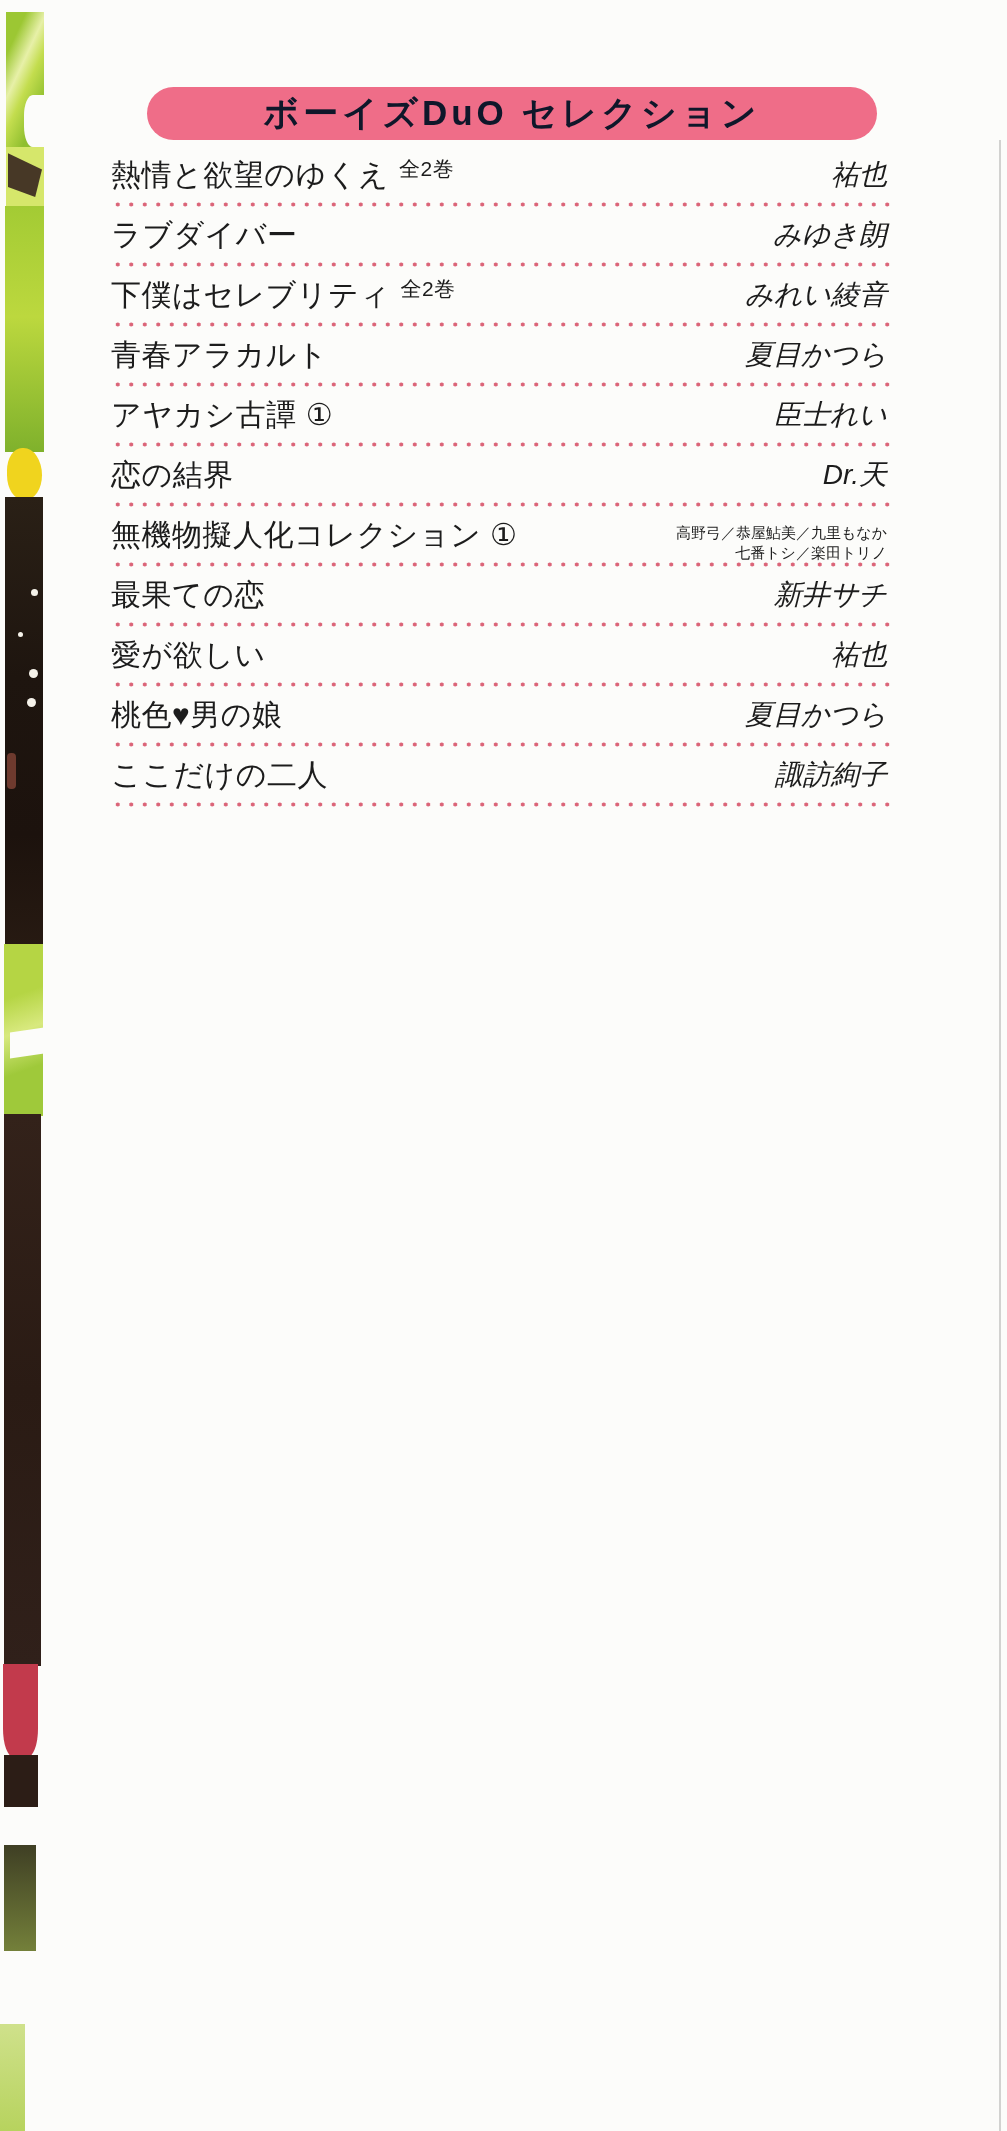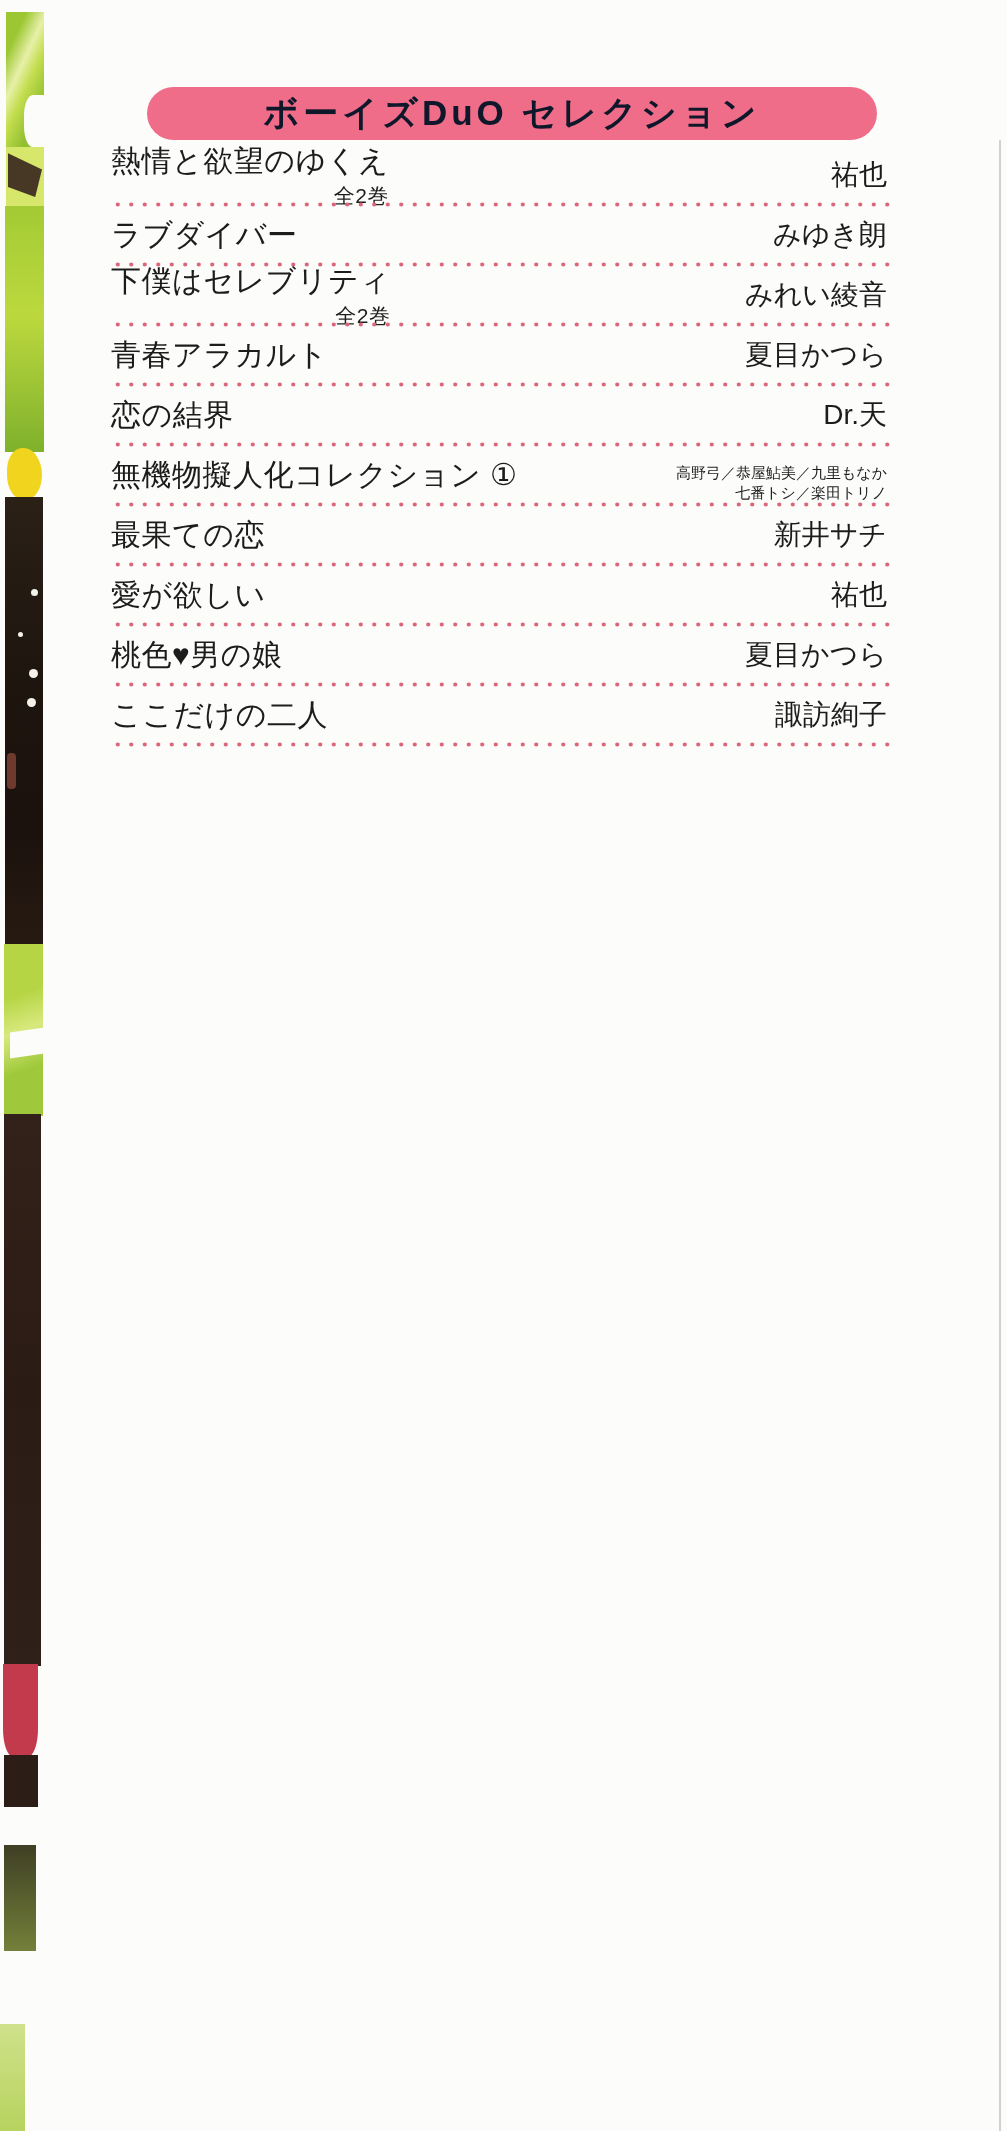--- a/index.html
+++ b/index.html
@@ -49,24 +49,24 @@
   }
   .banner-label{font-size:35px;font-weight:bold;letter-spacing:4px;}
   
   .book-list{position:absolute;left:111px;top:145px;width:776px;}
   .row{height:60px;display:flex;justify-content:space-between;align-items:center;position:relative;}
   .row::after{
     content:"";position:absolute;left:0;right:-4px;bottom:-2px;height:5px;
     background-image:radial-gradient(circle,var(--dot,#db6478) 1.7px,transparent 2.3px);
     background-size:13.5px 5px;background-repeat:repeat-x;
   }
-  .title{font-size:30px;letter-spacing:.5px;white-space:nowrap;display:flex;align-items:flex-end;flex-direction:column;}
+  .title{font-size:30px;letter-spacing:.5px;white-space:nowrap;display:flex;align-items:flex-start;}
   .suffix{font-size:21px;margin-left:10px;}
   .suffix:empty{display:none;}
-  .author{font-size:28px;white-space:nowrap;text-align:right;}
+  .author{font-size:28px;white-space:nowrap;text-align:right;font-style:italic;}
   .author-small{font-size:15px;line-height:1.35;text-align:right;white-space:nowrap;margin-top:16px;}
 </style>
 </head>
 <body>
 
 <div class="edge-strip">
   <div class="seg seg-leaf-top"></div>
   <div class="seg seg-white-notch"></div>
   <div class="seg seg-leaf-2" style="background: rgb(214, 231, 107);"></div>
   <div class="seg seg-dark-wedge"></div>
@@ -122,20 +122,27 @@
   </div>
 
   <div class="row">
     <div class="title">
       <span>青春アラカルト</span>
 
     </div>
     <div class="author">夏目かつら</div>
   </div>
 
+  <div class="row">
+    <div class="title">
+      <span>アヤカシ古譚 ①</span>
+
+    </div>
+    <div class="author">臣士れい</div>
+  </div>
 
   <div class="row">
     <div class="title">
       <span>恋の結界</span>
 
     </div>
     <div class="author">Dr.天</div>
   </div>
 
   <div class="row">

